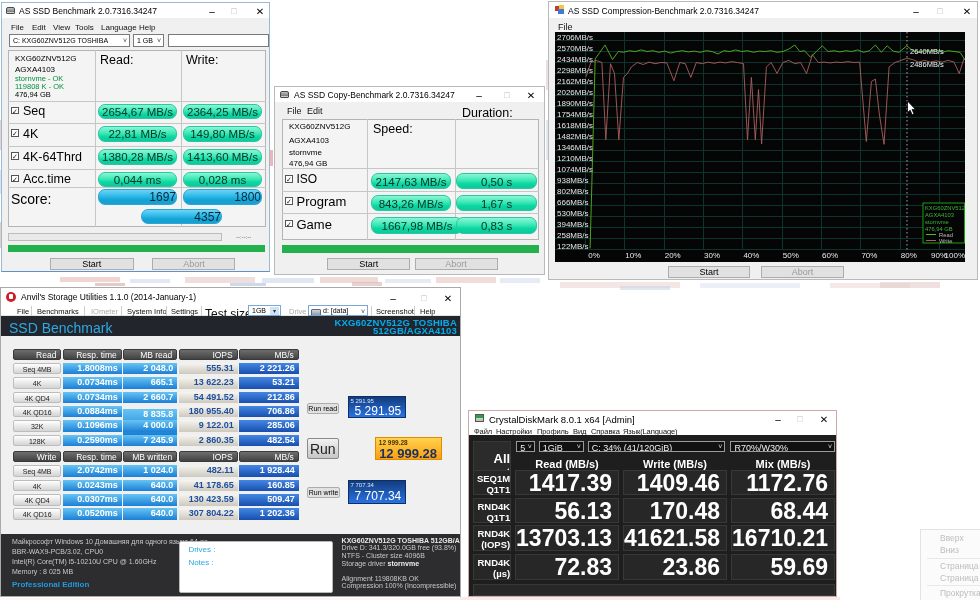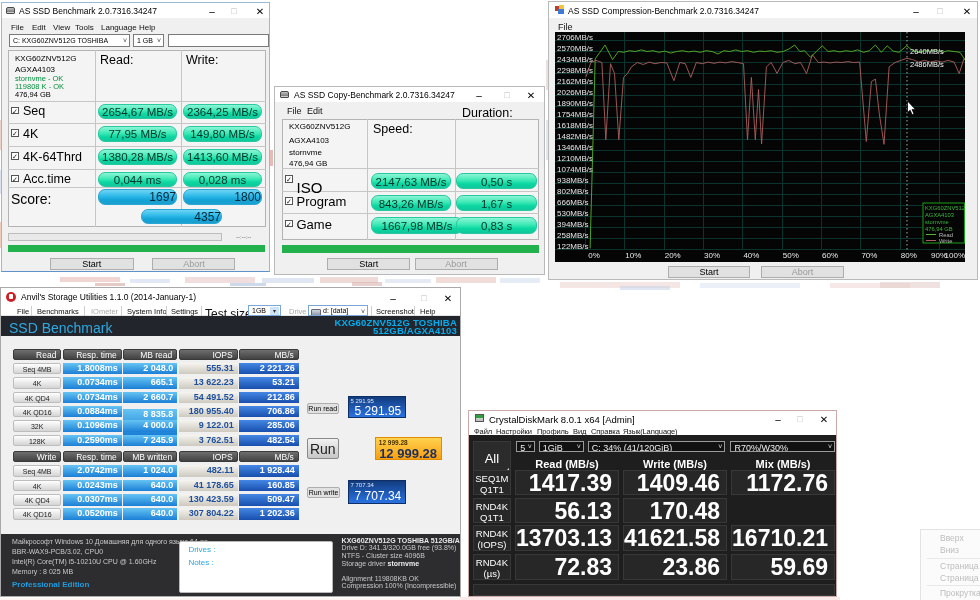--- a/index.html
+++ b/index.html
@@ -26,21 +26,21 @@
 
 .ahd{position:absolute;background:linear-gradient(180deg,#6e6e6e,#424242);color:#fff;font-size:8.5px;text-align:right;padding-right:4px;border:1px solid #3a3a3a;border-radius:2px}
 .alb{position:absolute;background:linear-gradient(180deg,#ffffff,#d4d4d4);color:#1a1a1a;font-size:7px;text-align:center;border:1px solid #bdbdbd;border-radius:2px}
 .ac1{position:absolute;background:linear-gradient(180deg,#66c4f3,#1b7fd6);color:#fff;font-size:9px;font-weight:bold;text-align:right;padding-right:4px}
 .ac2{position:absolute;background:linear-gradient(180deg,#f7f5f0,#cdc9bf);color:#1d4f9e;font-size:9px;font-weight:bold;text-align:right;padding-right:4px}
 .ac3{position:absolute;background:linear-gradient(180deg,#4487e4,#184fae);color:#fff;font-size:9px;font-weight:bold;text-align:right;padding-right:4px}
 .bpt{position:absolute;font-size:7px;color:#c9c9c9;white-space:nowrap}
 
 .dk{position:absolute;background:#1e1e1e}
 .cdmcell{position:absolute;background:#272727;color:#fff;font-weight:bold;text-align:right;border:1px solid #383838}
-.cdml{position:absolute;background:#272727;color:#fff;font-weight:normal;text-align:center;font-size:9.5px;border:1px solid #383838;line-height:11px}
+.cdml{position:absolute;background:#272727;color:#fff;font-weight:bold;text-align:right;font-size:9.5px;border:1px solid #383838;line-height:11px}
 .cdmc{position:absolute;background:#111;border:1px solid #9a9a9a;color:#eee;font-size:9px;white-space:nowrap;overflow:hidden}
 .mit{position:absolute;font-size:8.5px;color:#bdbdbd;white-space:nowrap}
 </style></head><body>
 <div id="s">
 
 <div class="a" style="left:0;top:274px;width:548px;height:13px;background:#fff"></div>
 <div class="a" style="left:60px;top:277px;width:60px;height:5px;background:#e8b9b4;opacity:.6"></div>
 <div class="a" style="left:130px;top:279px;width:40px;height:4px;background:#cfd9ee;opacity:.6"></div>
 <div class="a" style="left:185px;top:277px;width:70px;height:6px;background:#e6c6c6;opacity:.6"></div>
 <div class="a" style="left:262px;top:278px;width:52px;height:5px;background:#cdd7ea;opacity:.6"></div>
@@ -107,21 +107,21 @@
 <div class="inf grn" style="left:13px;top:79px">119808 K - OK</div>
 <div class="inf" style="left:13px;top:87px">476,94 GB</div>
 <div class="hdr" style="left:98px;top:50px">Read:</div>
 <div class="hdr" style="left:184px;top:50px">Write:</div>
 <div class="cb" style="left:9px;top:103.5px">✓</div>
 <div class="lbl" style="left:21px;top:101.0px">Seq</div>
 <div class="gb" style="left:96px;top:100.5px;width:79px;height:15.5px;line-height:15px">2654,67 MB/s</div>
 <div class="gb" style="left:181px;top:100.5px;width:79px;height:15.5px;line-height:15px">2364,25 MB/s</div>
 <div class="cb" style="left:9px;top:126.3px">✓</div>
 <div class="lbl" style="left:21px;top:123.8px">4K</div>
-<div class="gb" style="left:96px;top:123.3px;width:79px;height:15.5px;line-height:15px">77,95 MB/s</div>
+<div class="gb" style="left:96px;top:123.3px;width:79px;height:15.5px;line-height:15px">22,81 MB/s</div>
 <div class="gb" style="left:181px;top:123.3px;width:79px;height:15.5px;line-height:15px">149,80 MB/s</div>
 <div class="cb" style="left:9px;top:149.1px">✓</div>
 <div class="lbl" style="left:21px;top:146.6px">4K-64Thrd</div>
 <div class="gb" style="left:96px;top:146.1px;width:79px;height:15.5px;line-height:15px">1380,28 MB/s</div>
 <div class="gb" style="left:181px;top:146.1px;width:79px;height:15.5px;line-height:15px">1413,60 MB/s</div>
 <div class="cb" style="left:9px;top:171.9px">✓</div>
 <div class="lbl" style="left:21px;top:169.4px">Acc.time</div>
 <div class="gb" style="left:96px;top:168.9px;width:79px;height:15.5px;line-height:15px">0,044 ms</div>
 <div class="gb" style="left:181px;top:168.9px;width:79px;height:15.5px;line-height:15px">0,028 ms</div>
 <div class="lbl" style="left:9px;top:188px;font-size:14px">Score:</div>
@@ -150,21 +150,21 @@
 <div class="hline" style="left:7px;top:81px;width:257px"></div>
 <div class="hline" style="left:7px;top:103.8px;width:257px"></div>
 <div class="hline" style="left:7px;top:126.1px;width:257px"></div>
 <div class="inf" style="left:14px;top:35px;font-size:8px">KXG60ZNV512G</div>
 <div class="inf" style="left:14px;top:49px;font-size:8px">AGXA4103</div>
 <div class="inf" style="left:14px;top:61px;font-size:8px">stornvme</div>
 <div class="inf" style="left:14px;top:72px;font-size:8px">476,94 GB</div>
 <div class="hdr" style="left:98px;top:35px">Speed:</div>
 <div class="hdr" style="left:187px;top:19px">Duration:</div>
 <div class="cb" style="left:10px;top:88.0px">✓</div>
-<div class="lbl" style="left:21.5px;top:92px;font-size:15px">ISO</div>
+<div class="lbl" style="left:21.5px;top:85.0px;font-size:12px">ISO</div>
 <div class="gb" style="left:96px;top:85.5px;width:80px;height:16.3px;line-height:16px">2147,63 MB/s</div>
 <div class="gb" style="left:181px;top:85.5px;width:81.3px;height:16.3px;line-height:16px">0,50 s</div>
 <div class="cb" style="left:10px;top:110.4px">✓</div>
 <div class="lbl" style="left:21.5px;top:107.4px;font-size:13px">Program</div>
 <div class="gb" style="left:96px;top:107.9px;width:80px;height:16.3px;line-height:16px">843,26 MB/s</div>
 <div class="gb" style="left:181px;top:107.9px;width:81.3px;height:16.3px;line-height:16px">1,67 s</div>
 <div class="cb" style="left:10px;top:132.8px">✓</div>
 <div class="lbl" style="left:21.5px;top:129.8px;font-size:13px">Game</div>
 <div class="gb" style="left:96px;top:130.3px;width:92px;height:16.3px;line-height:16px">1667,98 MB/s</div>
 <div class="gb" style="left:181px;top:130.3px;width:81.3px;height:16.3px;line-height:16px">0,83 s</div>
@@ -320,21 +320,21 @@
       <div class="ac2" style="left:178.0px;top:117.95px;width:58.7px;height:11.5px;line-height:11.5px">180 955.40</div>
       <div class="ac3" style="left:238.4px;top:117.95px;width:59.4px;height:11.5px;line-height:11.5px">706.86</div>
       <div class="alb" style="left:11.9px;top:132.3px;width:48.5px;height:11.5px;line-height:11px">32K</div>
       <div class="ac1" style="left:61.7px;top:132.3px;width:59.1px;height:11.5px;line-height:11.5px">0.1096ms</div>
       <div class="ac1" style="left:122.4px;top:132.3px;width:53.9px;height:11.5px;line-height:11.5px">4 000.0</div>
       <div class="ac2" style="left:178.0px;top:132.3px;width:58.7px;height:11.5px;line-height:11.5px">9 122.01</div>
       <div class="ac3" style="left:238.4px;top:132.3px;width:59.4px;height:11.5px;line-height:11.5px">285.06</div>
       <div class="alb" style="left:11.9px;top:146.65px;width:48.5px;height:11.5px;line-height:11px">128K</div>
       <div class="ac1" style="left:61.7px;top:146.65px;width:59.1px;height:11.5px;line-height:11.5px">0.2590ms</div>
       <div class="ac1" style="left:122.4px;top:146.65px;width:53.9px;height:11.5px;line-height:11.5px">7 245.9</div>
-      <div class="ac2" style="left:178.0px;top:146.65px;width:58.7px;height:11.5px;line-height:11.5px">3 762.51</div>
+      <div class="ac2" style="left:178.0px;top:146.65px;width:58.7px;height:11.5px;line-height:11.5px">2 860.35</div>
       <div class="ac3" style="left:238.4px;top:146.65px;width:59.4px;height:11.5px;line-height:11.5px">482.54</div>
 <div class="ahd" style="left:11.9px;top:163.4px;width:48.5px;height:11px;line-height:10px">Write</div>
       <div class="ahd" style="left:61.7px;top:163.4px;width:59.1px;height:11px;line-height:10px">Resp. time</div>
       <div class="ahd" style="left:122.4px;top:163.4px;width:53.9px;height:11px;line-height:10px">MB written</div>
       <div class="ahd" style="left:178.0px;top:163.4px;width:58.7px;height:11px;line-height:10px">IOPS</div>
       <div class="ahd" style="left:238.4px;top:163.4px;width:59.4px;height:11px;line-height:10px">MB/s</div>
       <div class="alb" style="left:11.9px;top:177.4px;width:48.5px;height:11.5px;line-height:11px">Seq 4MB</div>
       <div class="ac1" style="left:61.7px;top:177.4px;width:59.1px;height:11.5px;line-height:11.5px">2.0742ms</div>
       <div class="ac1" style="left:122.4px;top:177.4px;width:53.9px;height:11.5px;line-height:11.5px">1 024.0</div>
       <div class="ac2" style="left:178.0px;top:177.4px;width:58.7px;height:11.5px;line-height:11.5px">482.11</div>
@@ -409,20 +409,21 @@
 <div class="a" style="left:46px;top:46.5px;width:104px;text-align:center;color:#fff;font-weight:bold;font-size:11px">Read (MB/s)</div>
 <div class="a" style="left:154px;top:46.5px;width:104px;text-align:center;color:#fff;font-weight:bold;font-size:11px">Write (MB/s)</div>
 <div class="a" style="left:262px;top:46.5px;width:104px;text-align:center;color:#fff;font-weight:bold;font-size:11px">Mix (MB/s)</div>
 <div class="cdml" style="left:3.6px;top:58.7px;width:38.6px;height:25.8px;padding-top:2px">SEQ1M<br>Q1T1</div>
 <div class="cdmcell" style="left:46px;top:58.7px;width:104px;height:25.8px;font-size:23px;line-height:25px;padding-right:6px">1417.39</div>
 <div class="cdmcell" style="left:154px;top:58.7px;width:104px;height:25.8px;font-size:23px;line-height:25px;padding-right:6px">1409.46</div>
 <div class="cdmcell" style="left:262px;top:58.7px;width:104px;height:25.8px;font-size:23px;line-height:25px;padding-right:6px">1172.76</div>
 <div class="cdml" style="left:3.6px;top:86.5px;width:38.6px;height:25.8px;padding-top:2px">RND4K<br>Q1T1</div>
 <div class="cdmcell" style="left:46px;top:86.5px;width:104px;height:25.8px;font-size:23px;line-height:25px;padding-right:6px">56.13</div>
 <div class="cdmcell" style="left:154px;top:86.5px;width:104px;height:25.8px;font-size:23px;line-height:25px;padding-right:6px">170.48</div>
+<div class="cdmcell" style="left:262px;top:86.5px;width:104px;height:25.8px;font-size:23px;line-height:25px;padding-right:6px">68.44</div>
 <div class="cdml" style="left:3.6px;top:114.4px;width:38.6px;height:25.8px;padding-top:2px">RND4K<br>(IOPS)</div>
 <div class="cdmcell" style="left:46px;top:114.4px;width:104px;height:25.8px;font-size:23px;line-height:25px;padding-right:6px">13703.13</div>
 <div class="cdmcell" style="left:154px;top:114.4px;width:104px;height:25.8px;font-size:23px;line-height:25px;padding-right:6px">41621.58</div>
 <div class="cdmcell" style="left:262px;top:114.4px;width:104px;height:25.8px;font-size:23px;line-height:25px;padding-right:6px">16710.21</div>
 <div class="cdml" style="left:3.6px;top:143.0px;width:38.6px;height:25.8px;padding-top:2px">RND4K<br>(µs)</div>
 <div class="cdmcell" style="left:46px;top:143.0px;width:104px;height:25.8px;font-size:23px;line-height:25px;padding-right:6px">72.83</div>
 <div class="cdmcell" style="left:154px;top:143.0px;width:104px;height:25.8px;font-size:23px;line-height:25px;padding-right:6px">23.86</div>
 <div class="cdmcell" style="left:262px;top:143.0px;width:104px;height:25.8px;font-size:23px;line-height:25px;padding-right:6px">59.69</div>
 <div class="cdmcell" style="left:3.6px;top:172.7px;width:362.4px;height:12.3px"></div>
 </div>

